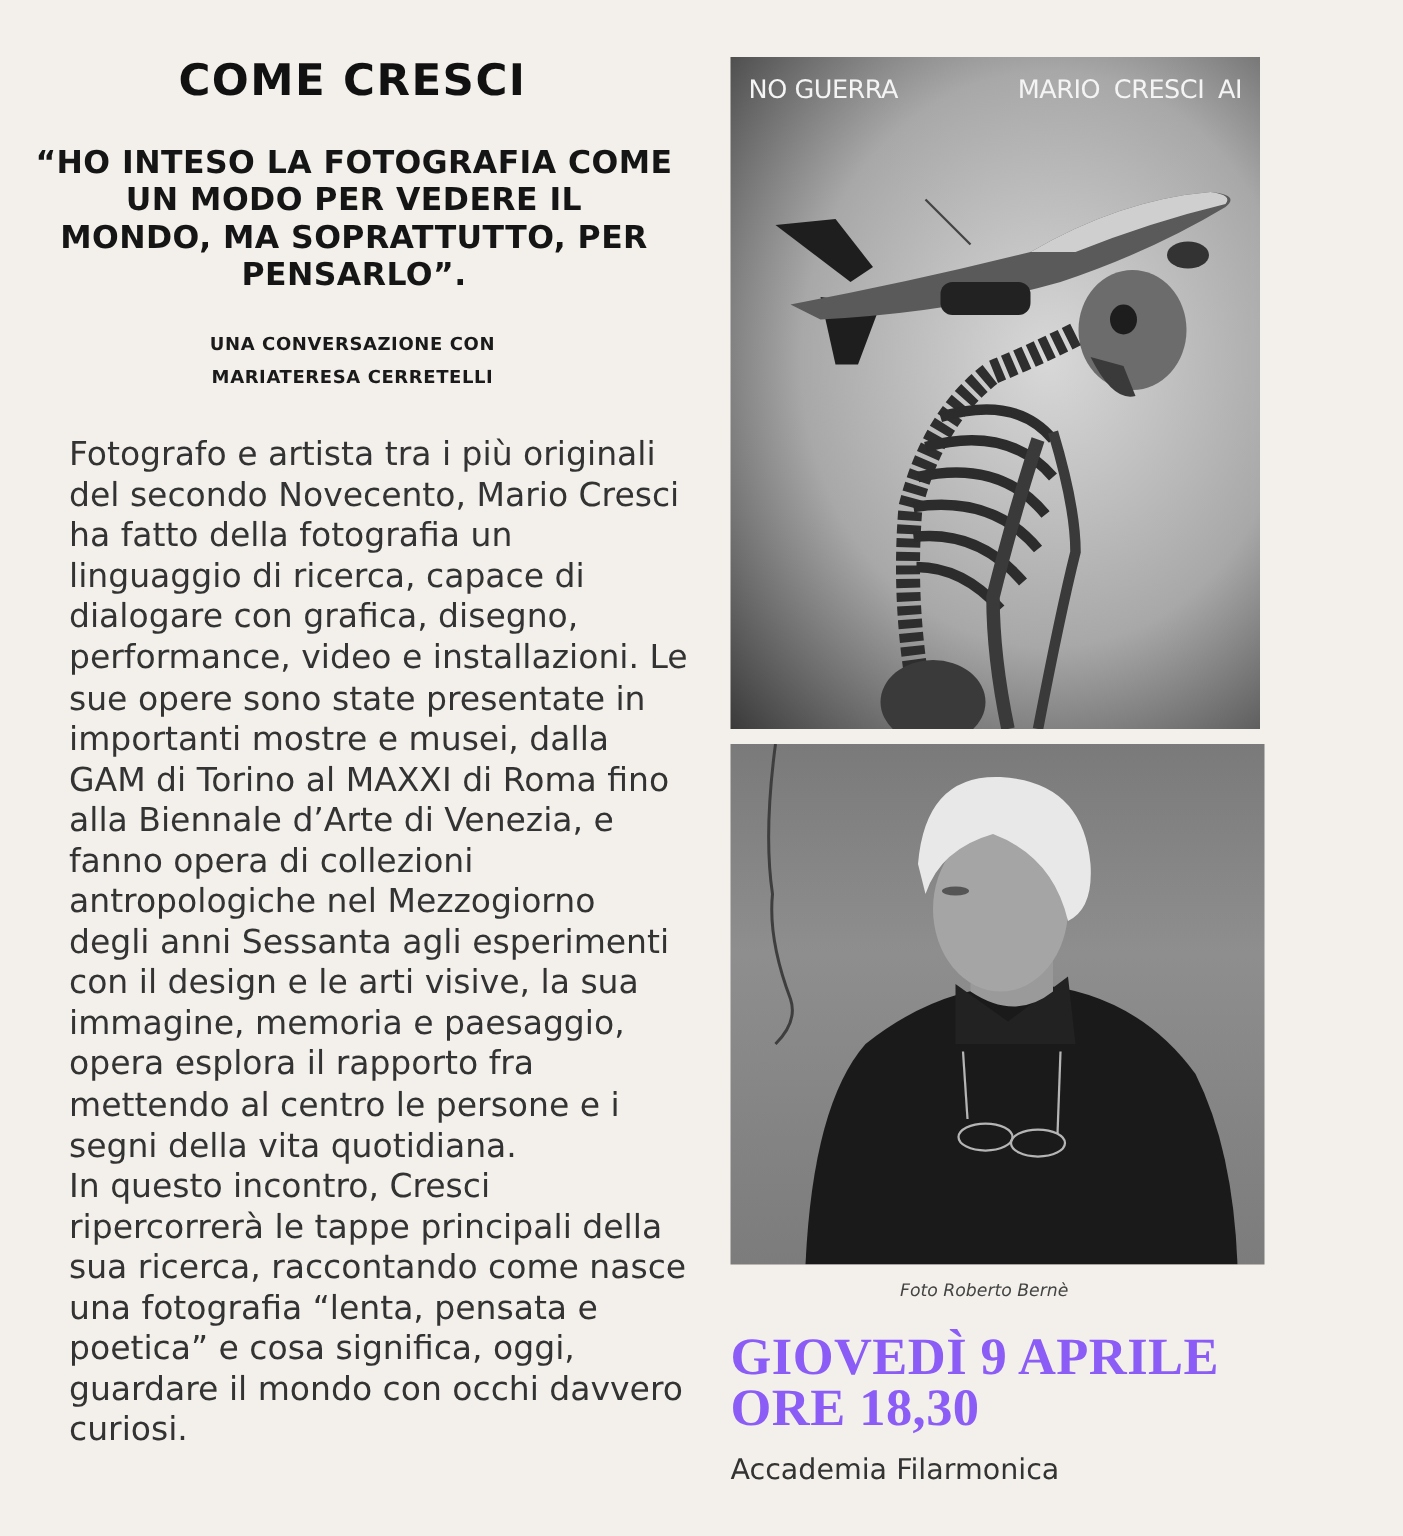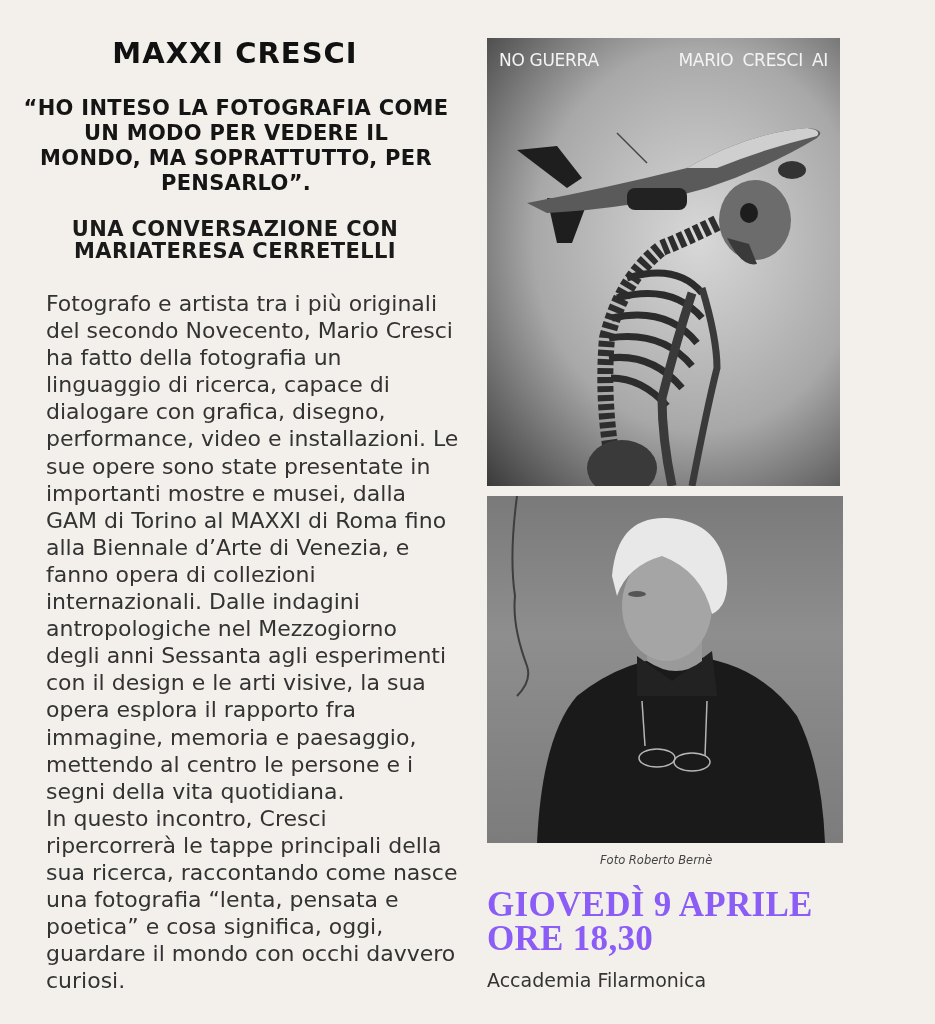--- a/index.html
+++ b/index.html
@@ -14,21 +14,21 @@
     position:absolute; left:0; width:470px; top:36px;
     text-align:center; font-weight:bold; font-size:29px; letter-spacing:1px; color:#111;
   }
   .quote {
     position:absolute; left:18px; width:436px; top:96px;
     text-align:center; font-weight:bold; font-size:21px; line-height:25px; color:#151515;
     letter-spacing:0.3px;
   }
   .conv {
     position:absolute; left:40px; width:390px; top:218px;
-    text-align:center; font-weight:bold; font-size:21px; line-height:22px; color:#1a1a1a;
+    text-align:center; font-weight:bold; font-size:12px; line-height:22px; color:#1a1a1a;
     letter-spacing:0.4px;
   }
   .body {
     position:absolute; left:46px; width:400px; top:290px;
     font-size:22px; line-height:27.1px; color:#333;
   }
   .body p { margin:0; white-space:nowrap; }
   .poster {
     position:absolute; left:487px; top:38px; width:353px; height:448px;
     background: radial-gradient(ellipse at 60% 45%, #d8d8d8 0%, #a8a8a8 55%, #3a3a3a 100%);
@@ -53,21 +53,21 @@
     line-height:34px; color:#8b5cf6; letter-spacing:0.3px;font-family:Liberation Serif, serif;
   }
   .venue {
     position:absolute; left:487px; top:966px; font-size:19px; line-height:29px; color:#333;
   }
   svg { display:block; }
 </style>
 </head>
 <body>
 
-<div class="name">MAXXI CRESCI</div>
+<div class="name">COME CRESCI</div>
 
 <div class="quote">
   <div>“HO INTESO LA FOTOGRAFIA COME</div>
   <div>UN MODO PER VEDERE IL</div>
   <div>MONDO, MA SOPRATTUTTO, PER</div>
   <div>PENSARLO”.</div>
 </div>
 
 <div class="conv">
   <div>UNA CONVERSAZIONE CON</div>
@@ -79,26 +79,25 @@
   <p>del secondo Novecento, Mario Cresci</p>
   <p>ha fatto della fotografia un</p>
   <p>linguaggio di ricerca, capace di</p>
   <p>dialogare con grafica, disegno,</p>
   <p>performance, video e installazioni. Le</p>
   <p>sue opere sono state presentate in</p>
   <p>importanti mostre e musei, dalla</p>
   <p>GAM di Torino al MAXXI di Roma fino</p>
   <p>alla Biennale d’Arte di Venezia, e</p>
   <p>fanno opera di collezioni</p>
-  <p>internazionali. Dalle indagini</p>
   <p>antropologiche nel Mezzogiorno</p>
   <p>degli anni Sessanta agli esperimenti</p>
   <p>con il design e le arti visive, la sua</p>
+  <p>immagine, memoria e paesaggio,</p>
   <p>opera esplora il rapporto fra</p>
-  <p>immagine, memoria e paesaggio,</p>
   <p>mettendo al centro le persone e i</p>
   <p>segni della vita quotidiana.</p>
   <p>In questo incontro, Cresci</p>
   <p>ripercorrerà le tappe principali della</p>
   <p>sua ricerca, raccontando come nasce</p>
   <p>una fotografia “lenta, pensata e</p>
   <p>poetica” e cosa significa, oggi,</p>
   <p>guardare il mondo con occhi davvero</p>
   <p>curiosi.</p>
 </div>

